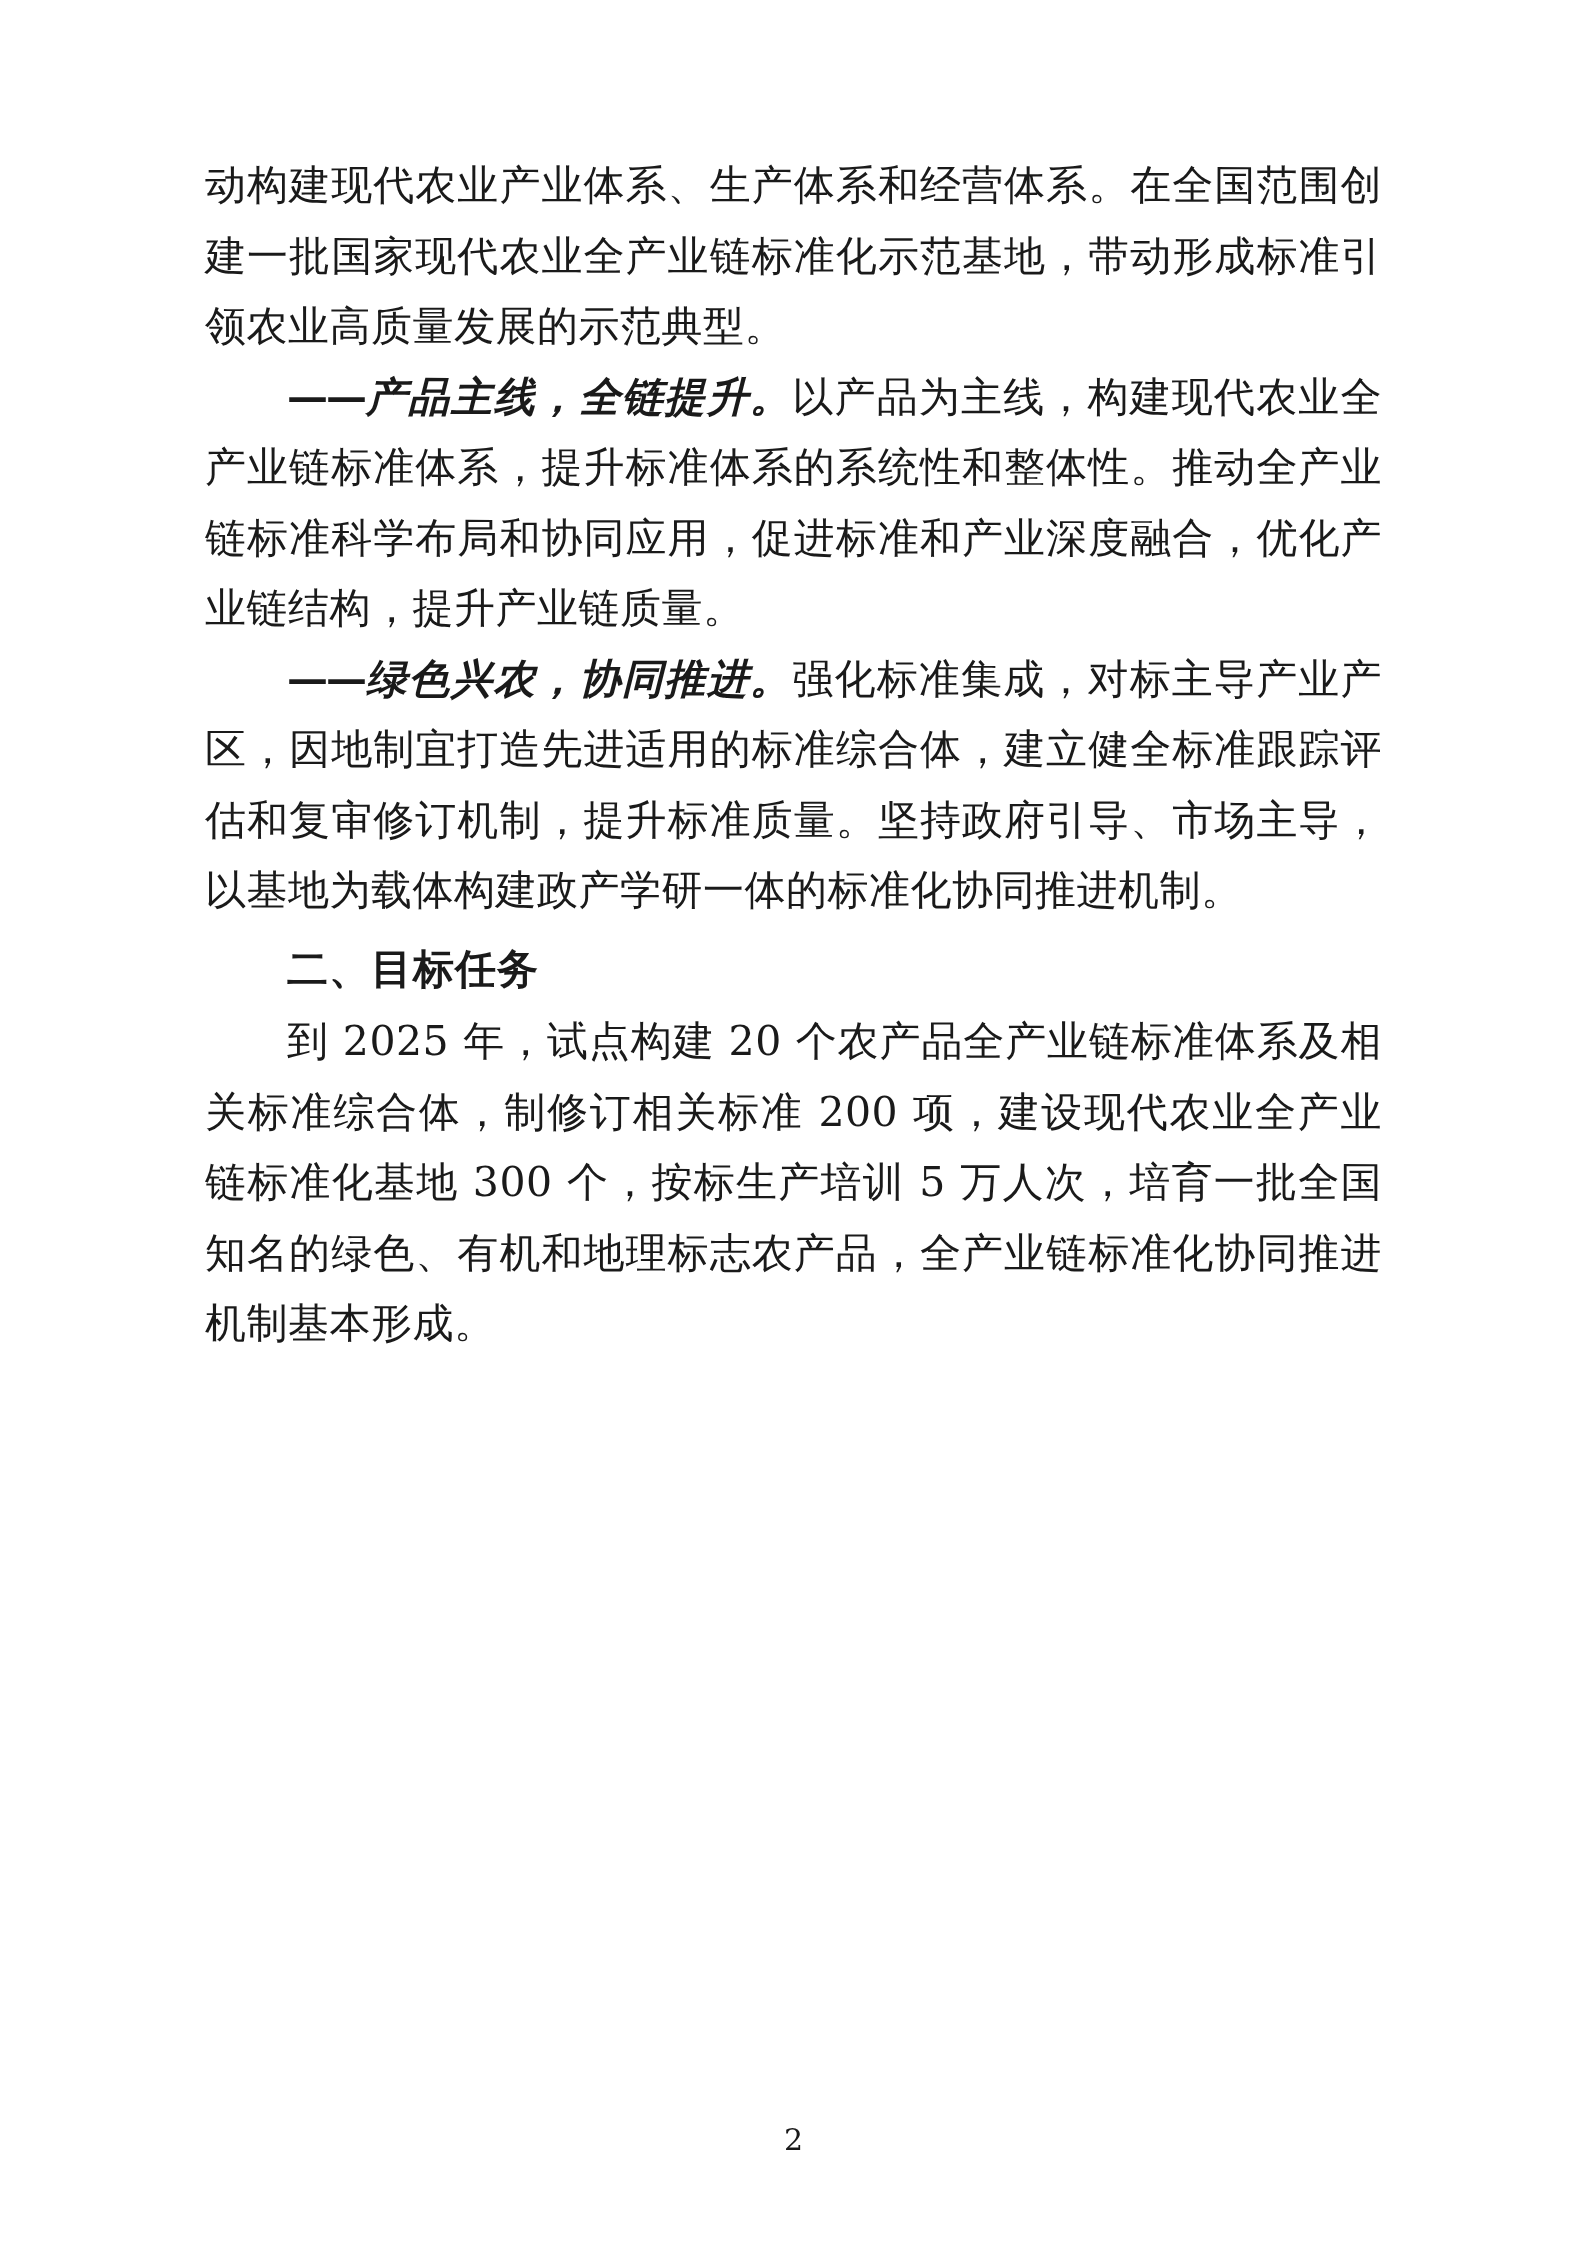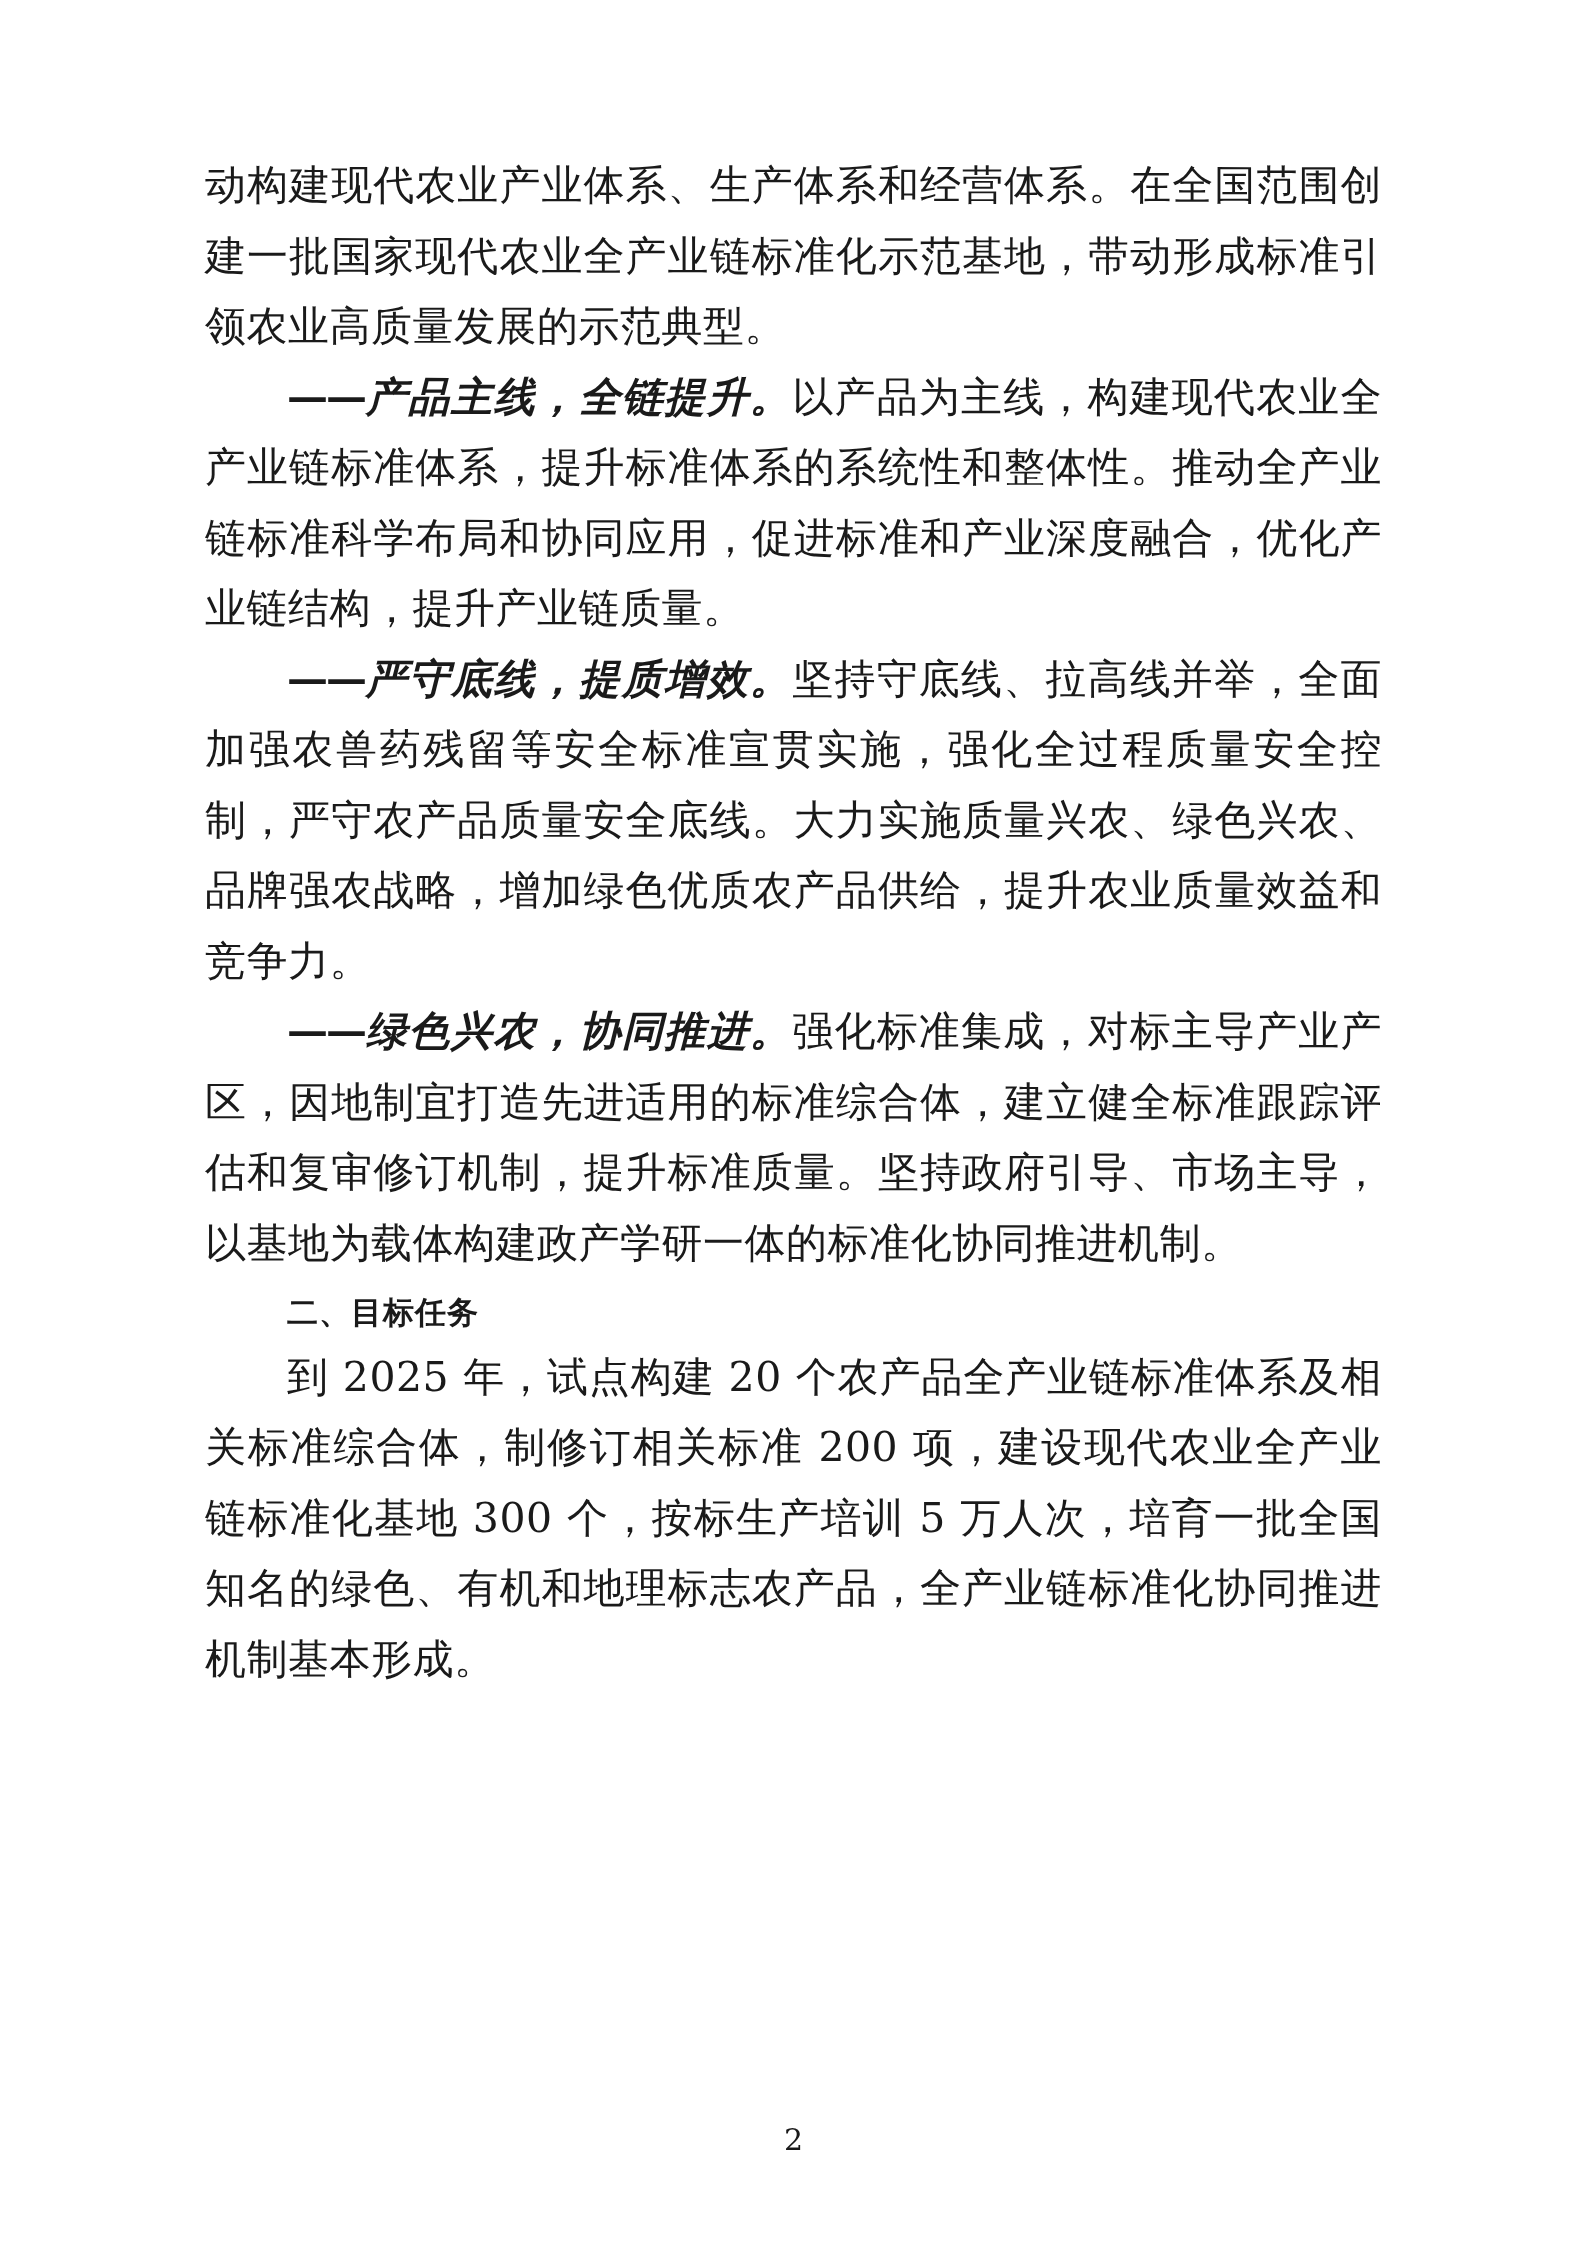--- a/index.html
+++ b/index.html
@@ -40,21 +40,21 @@
     font-weight: bold;
     font-family: "DejaVu Sans", "Liberation Sans", sans-serif;
     letter-spacing: 1px;
     font-style: italic;
   }
   .dash {
     font-weight: bold;
     letter-spacing: -2px;
   }
   .section-heading {
-    font-size: 31px;
+    font-size: 41px;
     font-weight: bold;
     font-family: "DejaVu Sans", "Liberation Sans", sans-serif;
     text-indent: 82px;
     letter-spacing: 1px;
     margin-top: 8px;
     margin-bottom: 2px;
   }
   .para-gap {
     height: 0px;
   }
@@ -77,21 +77,20 @@
   <div class="body-text">
 
     <p>动构建现代农业产业体系、生产体系和经营体系。在全国范围创建一批国家现代农业全产业链标准化示范基地，带动形成标准引领农业高质量发展的示范典型。</p>
 
     <div class="para-gap"></div>
 
     <p class="indent"><span class="dash">——</span><span class="lead-bold">产品主线，全链提升。</span><span>以产品为主线，构建现代农业全产业链标准体系，提升标准体系的系统性和整体性。推动全产业链标准科学布局和协同应用，促进标准和产业深度融合，优化产业链结构，提升产业链质量。</span></p>
 
     <div class="para-gap"></div>
 
-    <p class="indent"><span class="dash">——</span><span class="lead-bold">严守底线，提质增效。</span><span>坚持守底线、拉高线并举，全面加强农兽药残留等安全标准宣贯实施，强化全过程质量安全控制，严守农产品质量安全底线。大力实施质量兴农、绿色兴农、品牌强农战略，增加绿色优质农产品供给，提升农业质量效益和竞争力。</span></p>
 
     <div class="para-gap"></div>
 
     <p class="indent"><span class="dash">——</span><span class="lead-bold">绿色兴农，协同推进。</span><span>强化标准集成，对标主导产业产区，因地制宜打造先进适用的标准综合体，建立健全标准跟踪评估和复审修订机制，提升标准质量。坚持政府引导、市场主导，以基地为载体构建政产学研一体的标准化协同推进机制。</span></p>
 
     <div class="para-gap"></div>
 
     <p class="section-heading">二、目标任务</p>
 
     <p class="indent">到 2025 年，试点构建 20 个农产品全产业链标准体系及相关标准综合体，制修订相关标准 200 项，建设现代农业全产业链标准化基地 300 个，按标生产培训 5 万人次，培育一批全国知名的绿色、有机和地理标志农产品，全产业链标准化协同推进机制基本形成。</p>

